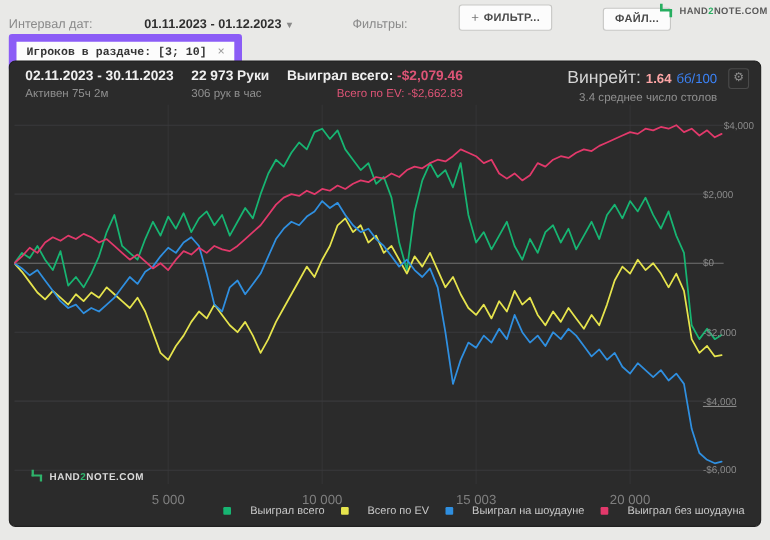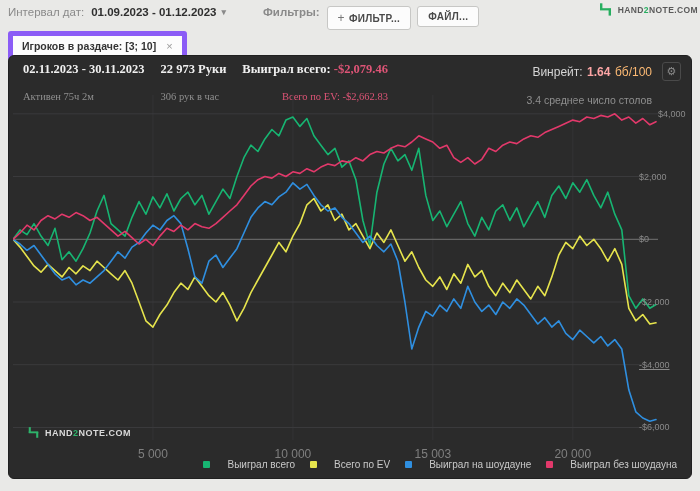--- a/index.html
+++ b/index.html
@@ -1,52 +1,52 @@
 <!DOCTYPE html>
 <html><head>
 <meta charset="utf-8">
 <style>
   * { margin:0; padding:0; box-sizing:border-box; }
   body { font-family:"Liberation Sans", sans-serif; }
   .page { position:relative; width:700px; height:491px; background:#e9e9e7; overflow:hidden; }
 
   
-  .topbar { position:absolute; left:8px; top:6px; right:8px; height:22px; display:flex; align-items:flex-start; font-size:11.5px; }
+  .topbar { position:absolute; left:8px; top:6px; right:8px; height:22px; display:flex; align-items:flex-end; font-size:11.5px;gap:40px; }
   .tb-label { color:#8a8a8a; margin-right:7px; }
   .date-picker { display:flex; align-items:center; color:#2f2f2f; font-weight:bold; cursor:pointer; }
   .date-picker .caret { color:#8a8a8a; font-size:9px; margin-left:5px; }
-  .tb-label2 { color:#8a8a8a; margin:0 7px 0 37px;font-weight:bold; }
+  .tb-label2 { color:#8a8a8a; margin:0 7px 0 15px; }
   .tb-btn { background:#fcfcfc; border:1px solid #c7c7c5; border-radius:3px; color:#4a4a4a;
             font-weight:bold; font-size:10px; letter-spacing:.3px; padding:4px 10px; margin-right:6px;
             display:flex; align-items:center; cursor:pointer; font-family:"Liberation Sans",sans-serif; }
   .tb-btn .plus { color:#777; margin-right:4px; font-size:12px; font-weight:normal; }
   .brand { position:absolute; right:2px; top:2px; display:flex; align-items:center; gap:5px; cursor:pointer; }
   .brand-text { font-size:8.5px; font-weight:bold; color:#5a5a5a; letter-spacing:.4px; }
   .brand-text .n2 { color:#27ae60; }
 
   
   .chips { position:absolute; left:8px; top:31px; display:flex; }
-  .chip { background:#fcfcfc; border:5px solid #8b5cf6; border-radius:3px; padding:4px 9px;
-          font-size:10.5px; font-weight:bold; color:#333; display:flex; align-items:center; }
+  .chip { background:#fcfcfc; border:7px solid #8b5cf6; border-radius:3px; padding:4px 9px;
+          font-size:10.5px; font-weight:bold; color:#333; display:flex; align-items:center;font-family:Liberation Mono, monospace; }
   .chip .x { color:#9a9a9a; font-weight:normal; font-size:11px; margin-left:10px; cursor:pointer; }
 
   
   .panel { position:absolute; left:8px; top:55px; width:684px; height:424px;
            background:#2b2b2b; border-radius:6px; border:1px solid #202020; }
 
   .panel-header { position:absolute; left:14px; right:10px; top:6px; display:flex; align-items:flex-start; }
-  .stat { margin-right:16px;font-family:Liberation Serif, serif; }
+  .stat { margin-right:16px; }
   .stat-value { font-size:12.5px; font-weight:bold; color:#f0f0f0; white-space:nowrap; }
-  .stat-sub { font-size:10.5px; color:#8f8f8f; margin-top:14px; white-space:nowrap; }
+  .stat-sub { font-size:10.5px; color:#8f8f8f; margin-top:3px; white-space:nowrap; }
   .stat-win { text-align:right; }
   .neg { color:#dd5476; }
   .winblock { margin-left:auto; text-align:right; }
-  .wr-label { color:#d6d6d6; font-size:12px; }
+  .wr-label { color:#d6d6d6; font-size:16px; }
   .wr-val { color:#fca5a5; font-size:12px; font-weight:bold; }
-  .wr-unit { color:#fdba74; font-size:12px; }
+  .wr-unit { color:#3b82f6; font-size:12px; }
   .gear-btn { width:19px; height:19px; margin-left:10px; border:1px solid #4a4a4a; border-radius:3px;
               color:#8a8a8a; font-size:11px; line-height:17px; text-align:center; cursor:pointer; }
 
   
   .plot-svg { position:absolute; left:4px; top:39px; }
   .ytick { position:absolute; left:630px; width:48px; font-size:9px; color:#8a8a8a; }
   .xtick { position:absolute; top:391px; width:44px; text-align:center; font-size:12px; color:#7f7f7f; }
 
   .watermark { position:absolute; left:18px; top:370px; display:flex; align-items:center; gap:5px; }
   .wm-text { font-size:9px; font-weight:bold; color:#dadada; letter-spacing:.5px; }
@@ -58,21 +58,21 @@
   .legend-label { font-size:10px; color:#c9c9c9;padding-left:12px; }
 </style>
 </head>
 <body>
 
 <div class="page">
 
   <div class="topbar">
     <span class="tb-label">Интервал дат:</span>
     <span class="date-picker">
-      <span>01.09.2023 - 01.12.2023</span>
+      <span>01.11.2023 - 01.12.2023</span>
       <span class="caret">▾</span>
     </span>
     <span class="tb-label2">Фильтры:</span>
     <span class="tb-btn">
       <span class="plus">+</span>
       <span>ФИЛЬТР...</span>
     </span>
     <span class="tb-btn">
       <span>ФАЙЛ...</span>
     </span>

